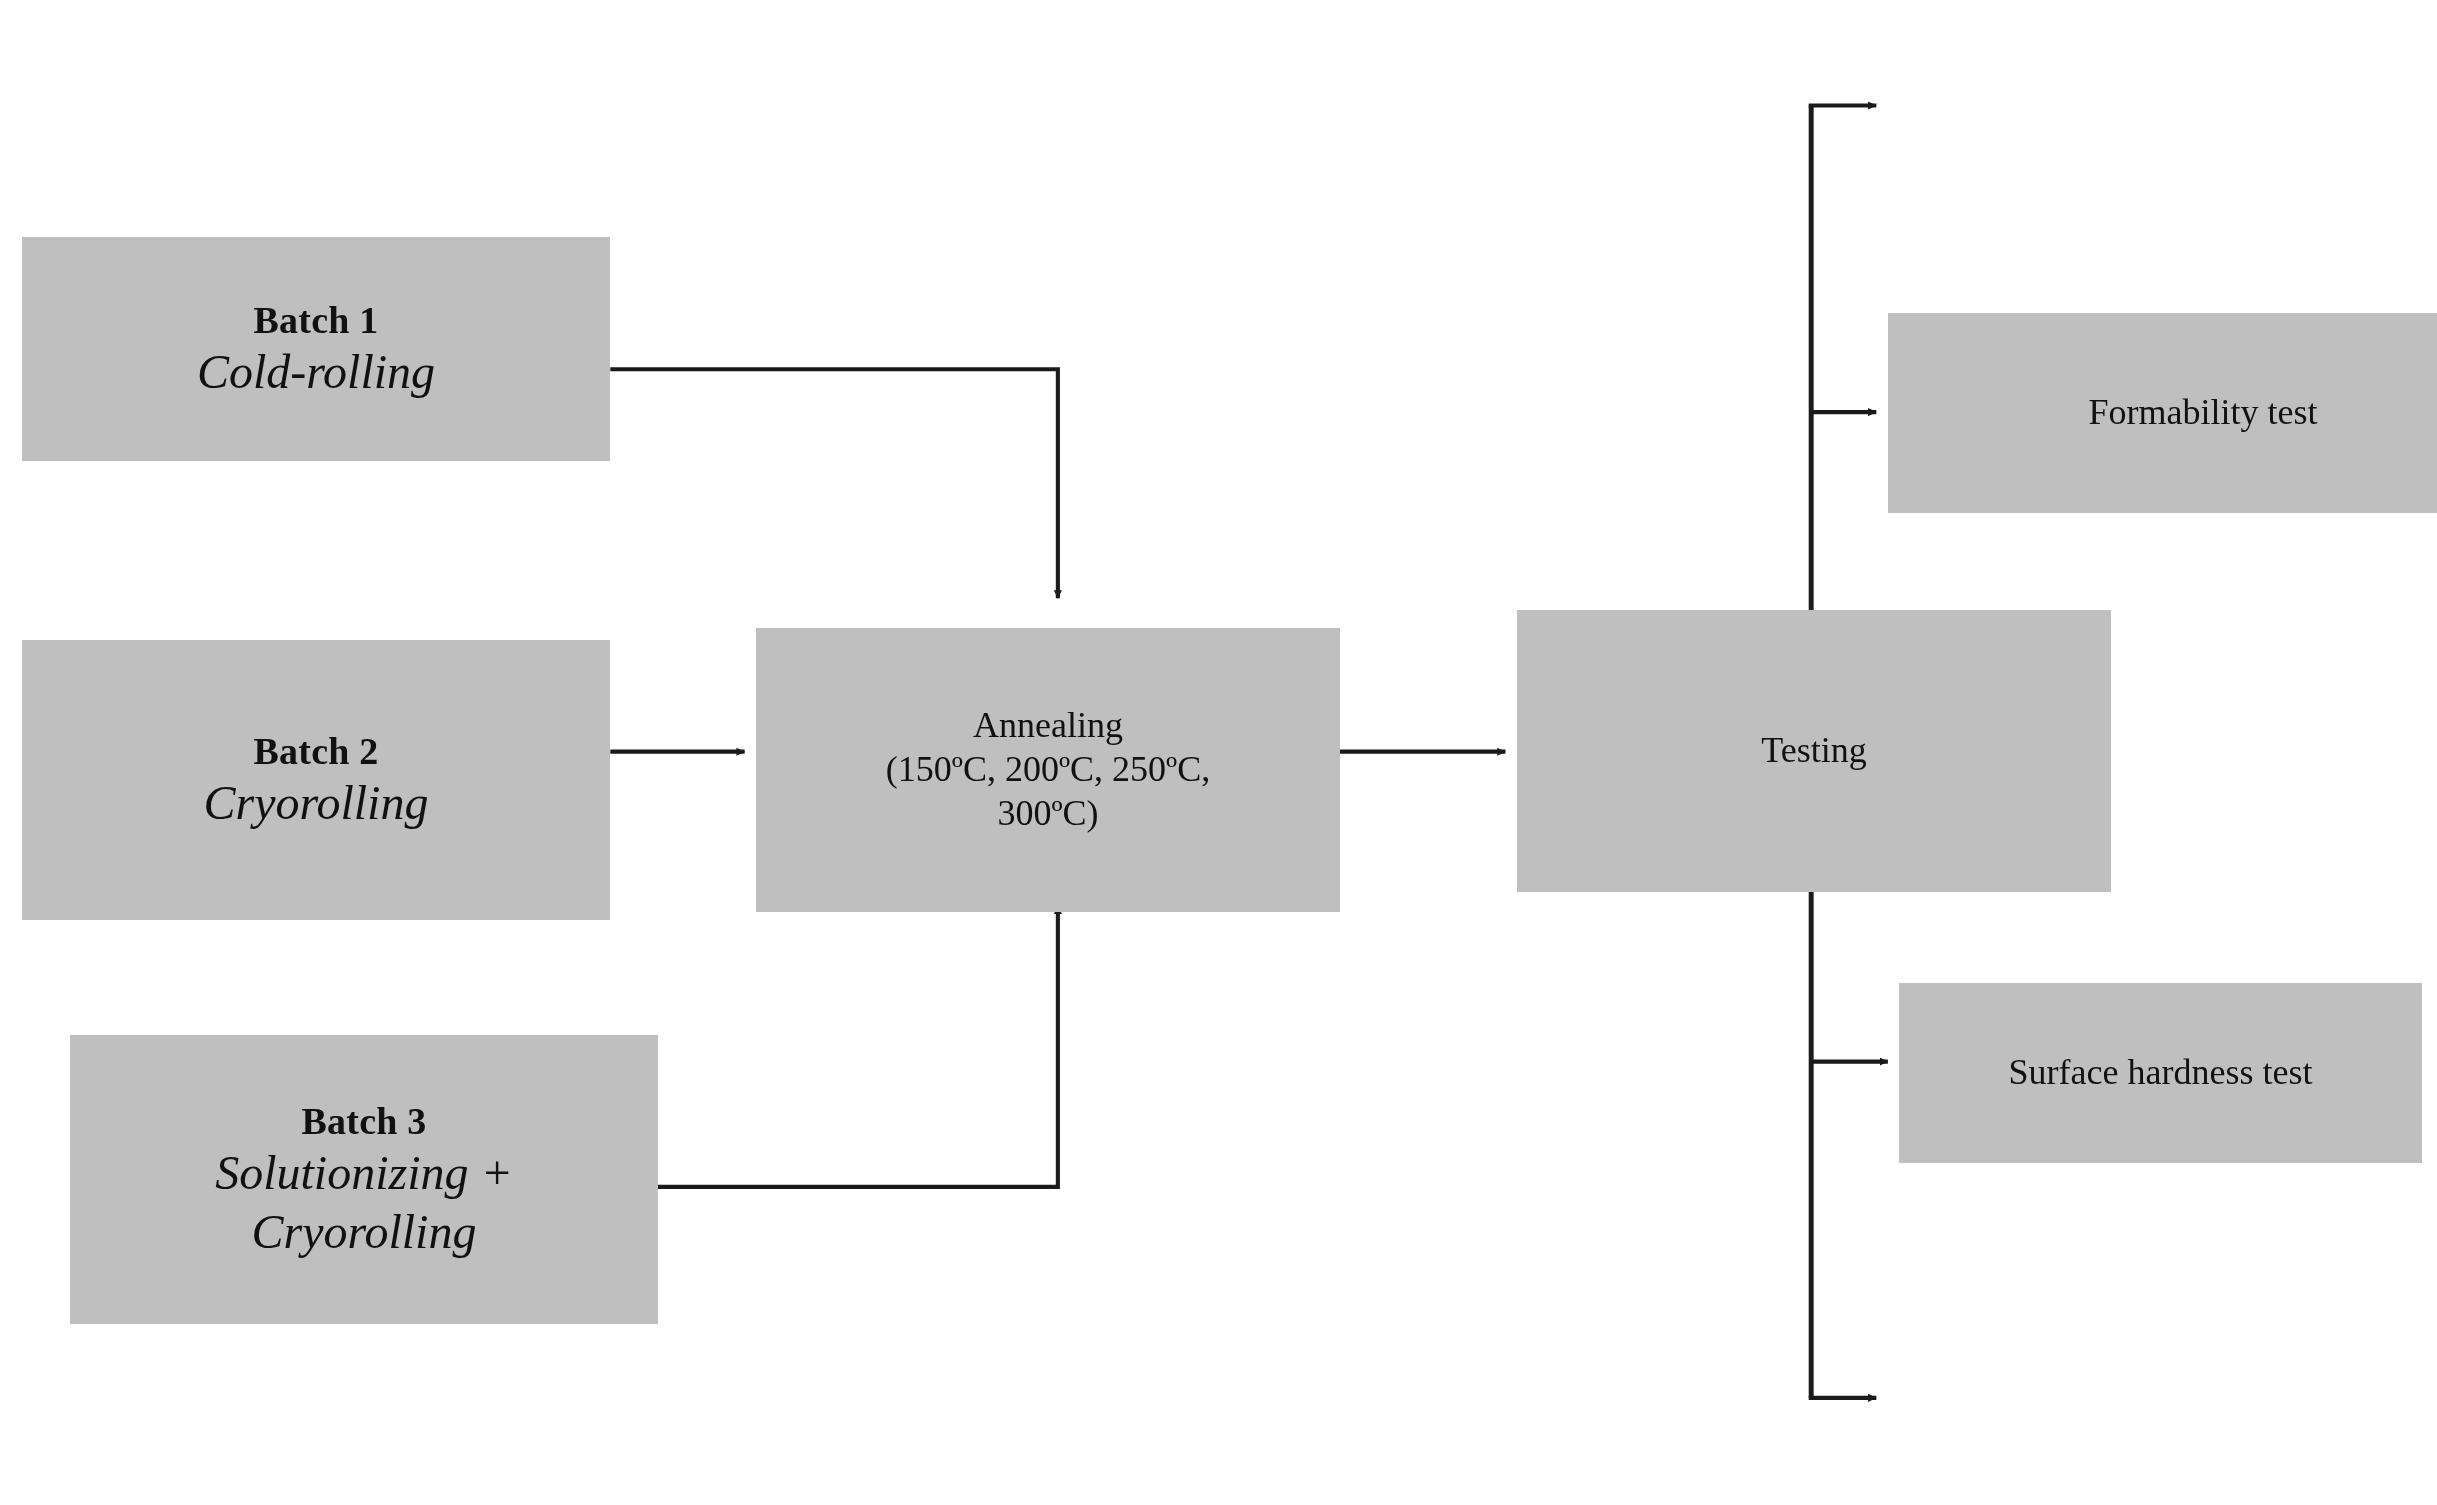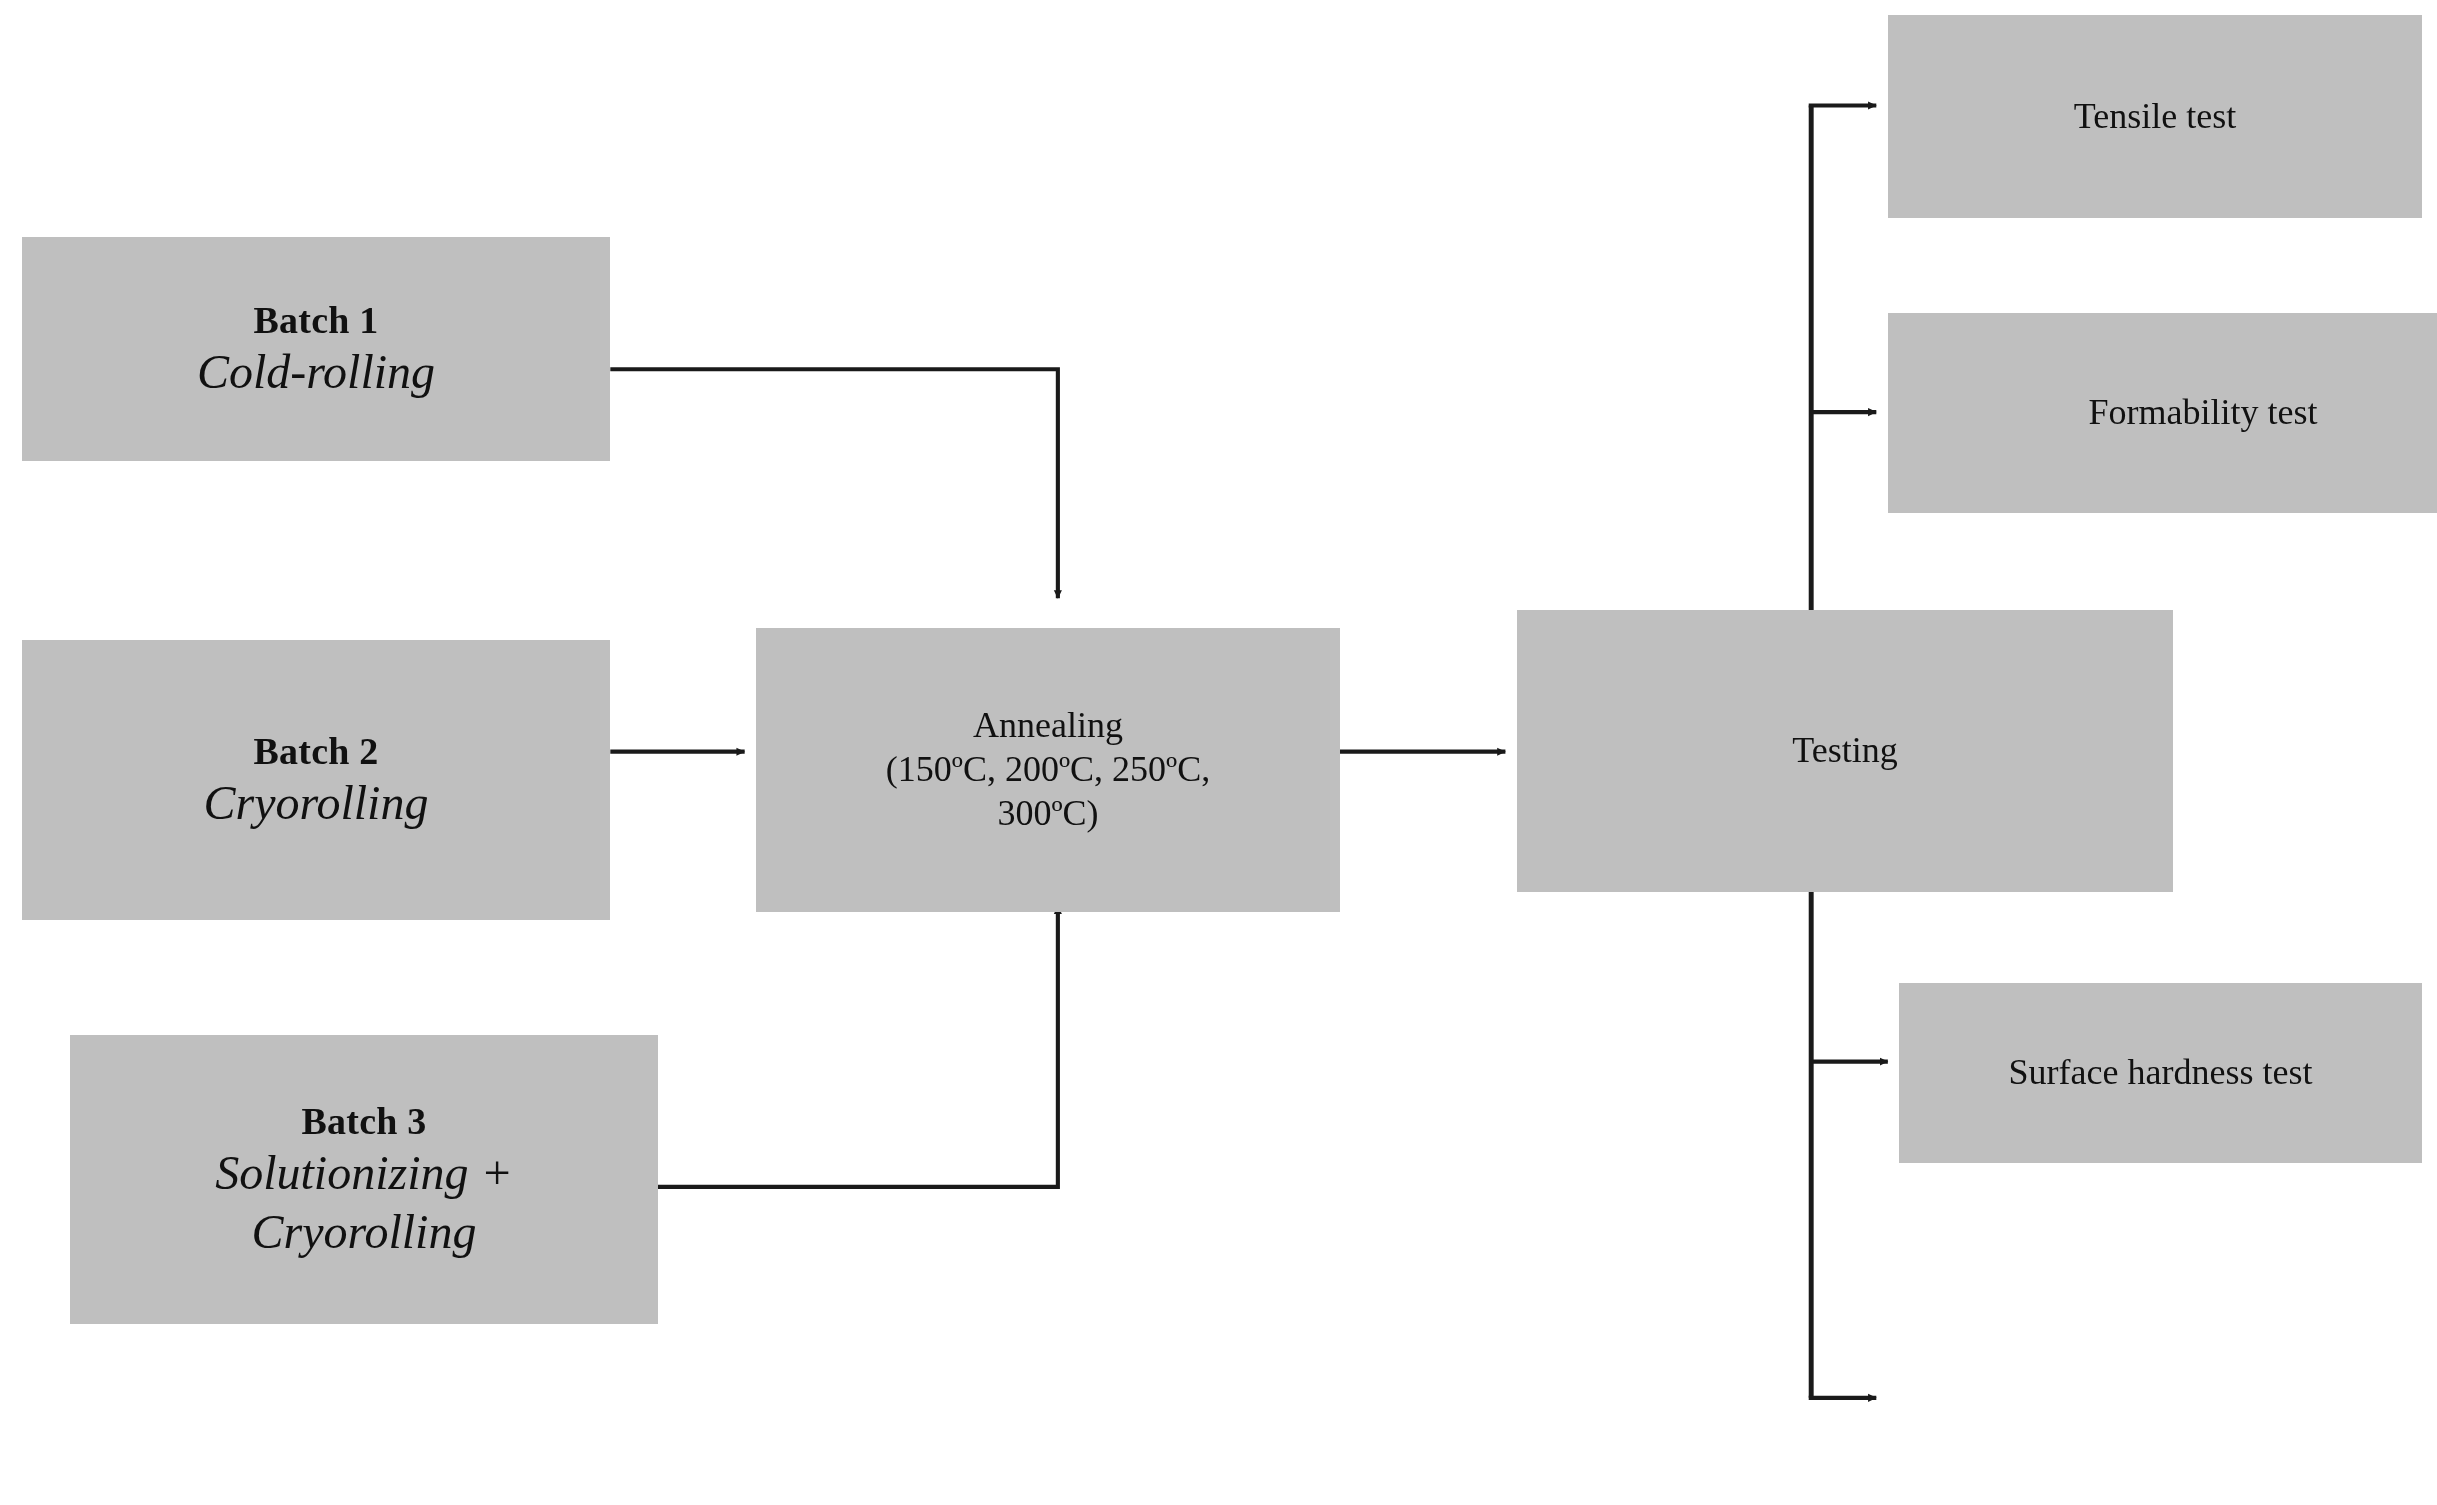--- a/index.html
+++ b/index.html
@@ -102,27 +102,24 @@
     <div class="sub">Solutionizing +</div>
     <div class="sub">Cryorolling</div>
   </div>
 
   <div class="node" style="left:756px; top:628px; width:584px; height:284px;">
     <div class="plain">Annealing</div>
     <div class="plain">(150ºC, 200ºC, 250ºC,</div>
     <div class="plain">300ºC)</div>
   </div>
 
-  <div class="node" style="left:1517px; top:610px; width:656px; height:282px;">
+  <div class="node" style="left:1517px; top:610px; width:594px; height:282px;">
     <div class="plain">Testing</div>
   </div>
 
-  <div class="node" style="left:1888px; top:15px; width:534px; height:203px;">
-    <div class="plain">Tensile test</div>
-  </div>
 
   <div class="node" style="left:1888px; top:313px; width:630px; height:200px;text-align:center;">
     <div class="plain">Formability test</div>
   </div>
 
   <div class="node" style="left:1899px; top:983px; width:523px; height:180px;">
     <div class="plain">Surface hardness test</div>
   </div>
 
 

